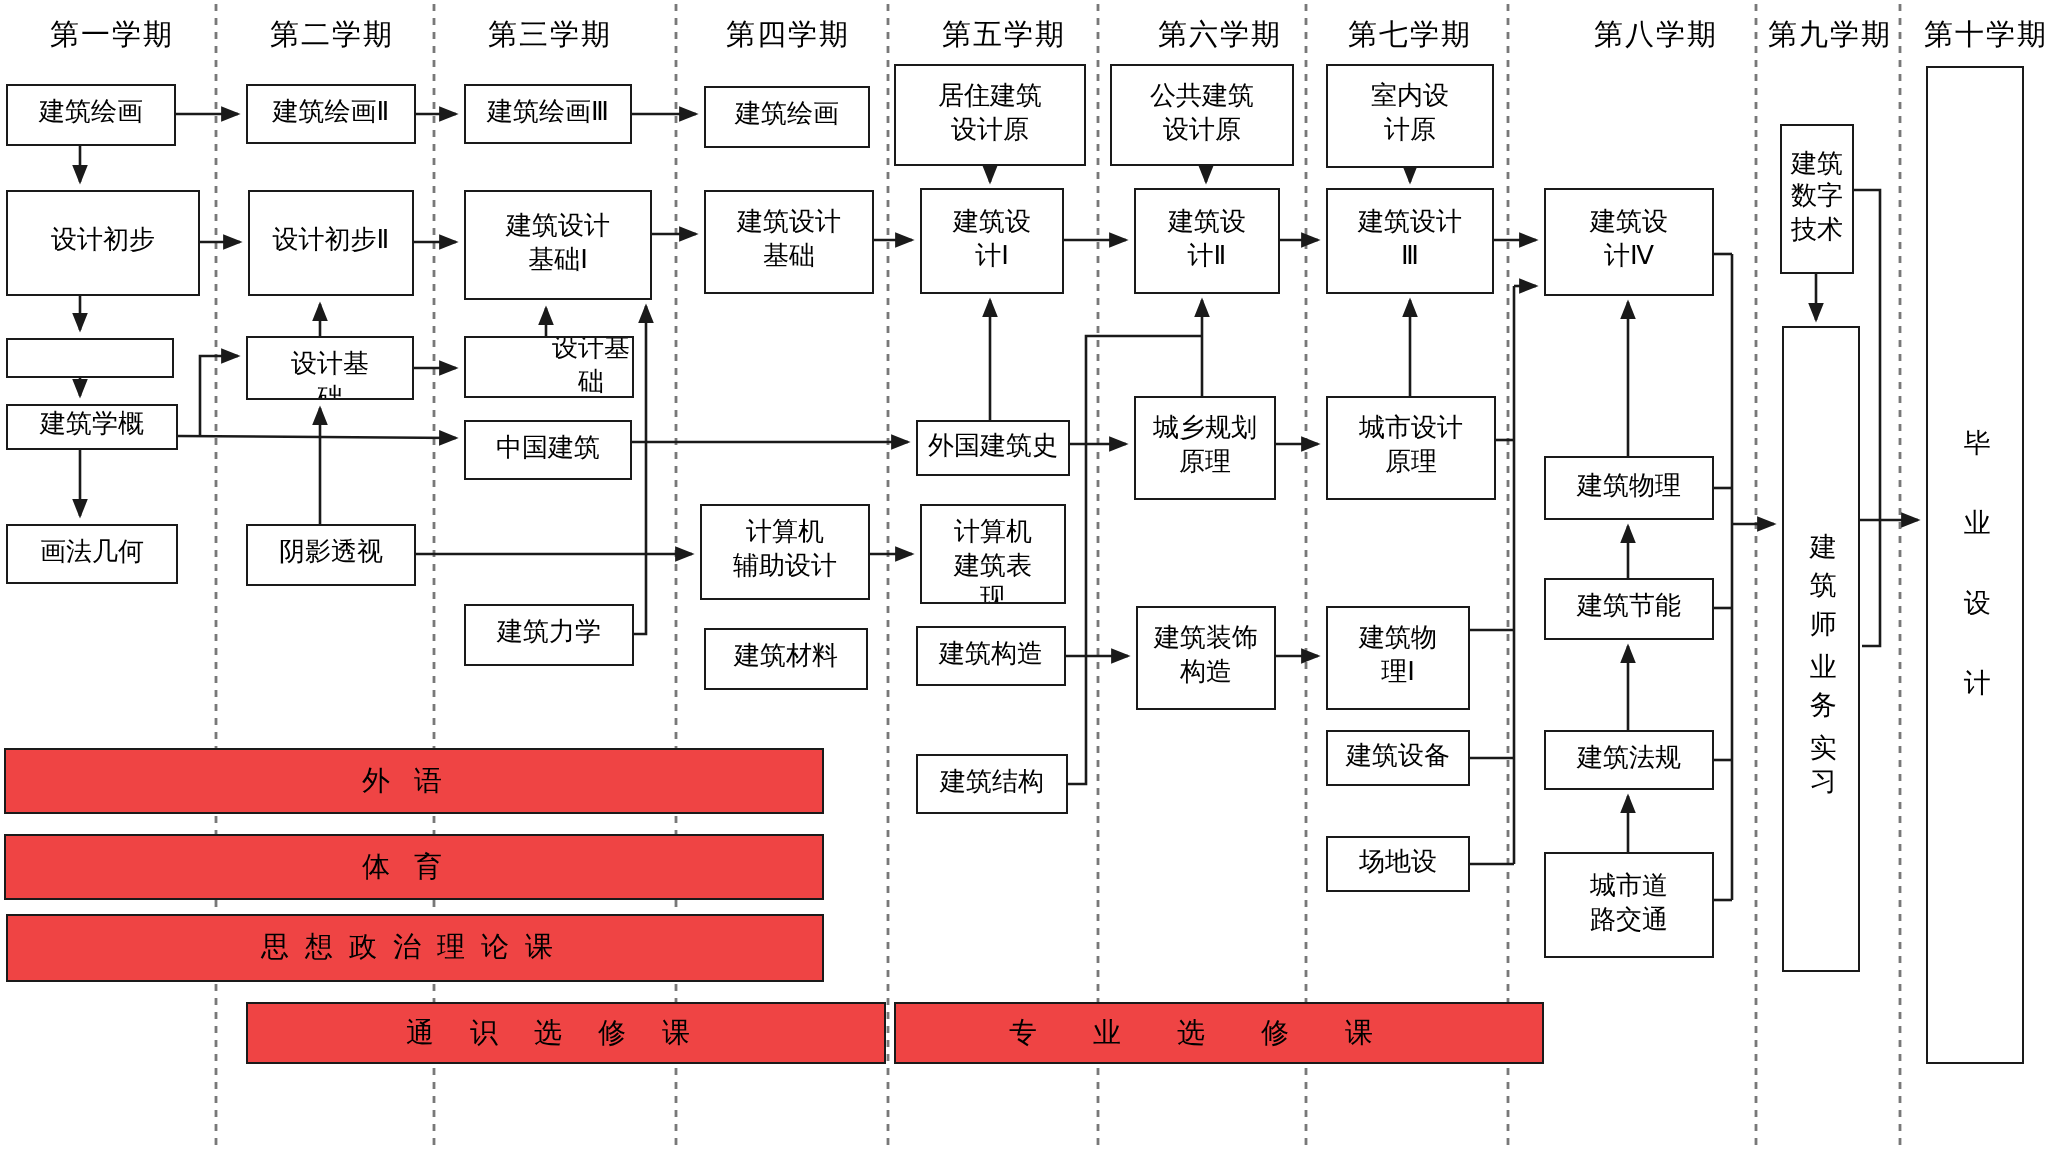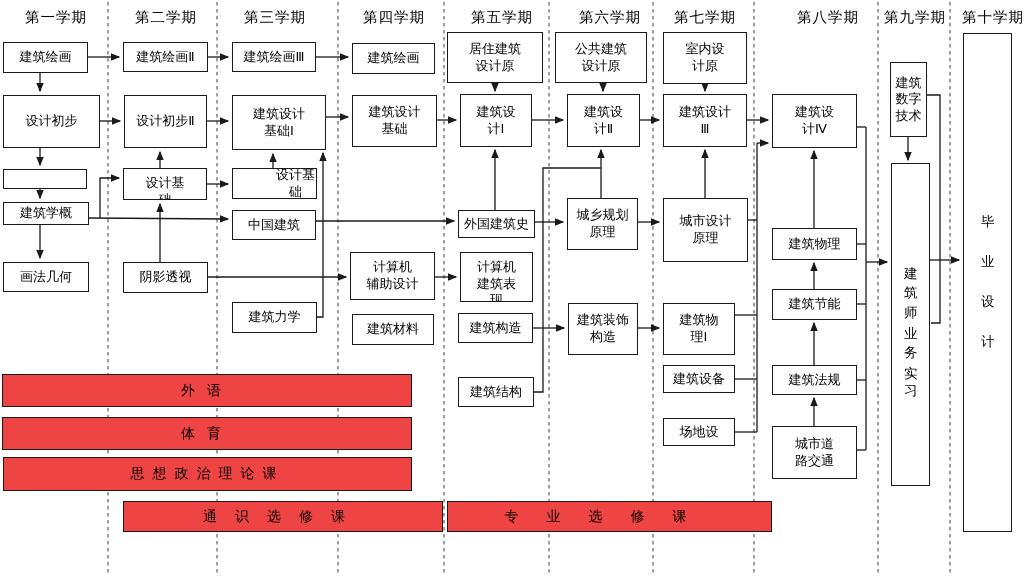--- a/index.html
+++ b/index.html
@@ -176,21 +176,21 @@
 计Ⅱ</div>
   <div class="box" style="left:567px;top:198px;width:71px;height:52px;">城乡规划
 原理</div>
   <div class="box" style="left:568px;top:303px;width:70px;height:52px;">建筑装饰
 构造</div>
 
   <div class="box" style="left:663px;top:32px;width:84px;height:52px;">室内设
 计原</div>
   <div class="box" style="left:663px;top:94px;width:84px;height:53px;">建筑设计
 Ⅲ</div>
-  <div class="box" style="left:663px;top:198px;width:85px;height:64px;">城市设计
+  <div class="box" style="left:663px;top:198px;width:85px;height:52px;">城市设计
 原理</div>
   <div class="box" style="left:663px;top:303px;width:72px;height:52px;">建筑物
 理Ⅰ</div>
   <div class="box" style="left:663px;top:365px;width:72px;height:28px;text-align:right;">建筑设备</div>
   <div class="box" style="left:663px;top:418px;width:72px;height:28px;">场地设</div>
 
   <div class="box" style="left:772px;top:94px;width:85px;height:54px;">建筑设
 计Ⅳ</div>
   <div class="box" style="left:772px;top:228px;width:85px;height:32px;">建筑物理</div>
   <div class="box" style="left:772px;top:289px;width:85px;height:31px;">建筑节能</div>

